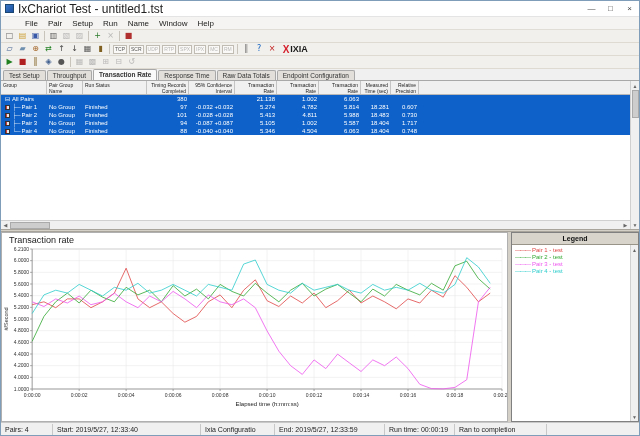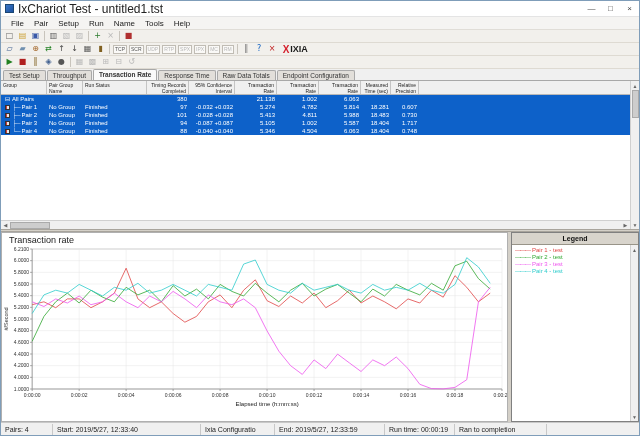--- a/index.html
+++ b/index.html
@@ -7,21 +7,21 @@
   #win { width:640px; height:436px; display:flex; flex-direction:column; border:1px solid #7f9db9; background:#f0f0f0; }
 
   
   .titlebar { height:16px; background:#ffffff; display:flex; align-items:center; border-bottom:1px solid #e4e4e4; flex:none; }
   .appicon { width:9px; height:9px; margin:0 4px 0 4px; background:linear-gradient(135deg,#3a78c8,#1b4f9e); border:1px solid #1b4672; }
   .titletext { font-size:12px; color:#222; }
   .wincontrols { margin-left:auto; display:flex; height:100%; }
   .wbtn { width:19px; height:100%; font-size:8px; color:#444; display:flex; align-items:center; justify-content:center; }
 
   
-  .menubar { height:13px; background:#f5f4f2; display:flex; align-items:center; padding-left:5px; border-bottom:1px solid #e0ddd7; flex:none; }
+  .menubar { height:13px; background:#f5f4f2; display:flex; align-items:center; padding-left:19px; border-bottom:1px solid #e0ddd7; flex:none; }
   .menu-item { font-size:8px; color:#222; padding:0 5px; }
 
   
   .toolbar { height:13px; background:#f2f0ec; display:flex; align-items:center; padding-left:2px; border-bottom:1px solid #dedad2; flex:none; }
   .tbtn { width:13px; height:11px; display:flex; align-items:center; justify-content:center; border:1px solid transparent; }
   .ticon { font-family:"DejaVu Sans",sans-serif; font-size:8px; line-height:1; }
   .tbtn.disabled .ticon { color:#b8b8b8 !important; }
   .tsep { width:1px; height:10px; background:#c8c4bc; margin:0 2px; }
   .tbtn-text { font-size:5px; color:#555; border:1px solid #c0bcb4; background:#faf9f7; padding:0 1px; height:9px; display:flex; align-items:center; margin:0 1px; }
   .tbtn-text.disabled { color:#b8b8b8; }
@@ -89,21 +89,21 @@
       <span class="wbtn close">×</span>
     </span>
   </div>
 
   <div class="menubar">
       <span class="menu-item">File</span>
       <span class="menu-item">Pair</span>
       <span class="menu-item">Setup</span>
       <span class="menu-item">Run</span>
       <span class="menu-item">Name</span>
-      <span class="menu-item">Tools</span>
+      <span class="menu-item">Window</span>
       <span class="menu-item">Help</span>
     </div>
 
   <div class="toolbar">
       <div class="tbtn">
         <span class="ticon" style="color: rgb(106, 106, 106);">□</span>
       </div>
       <div class="tbtn">
         <span class="ticon" style="color: rgb(200, 154, 40);">▤</span>
       </div>

